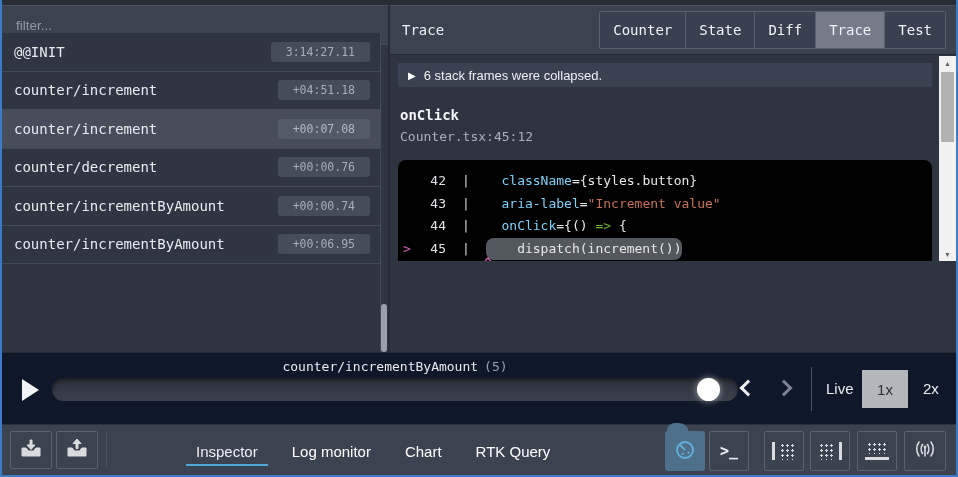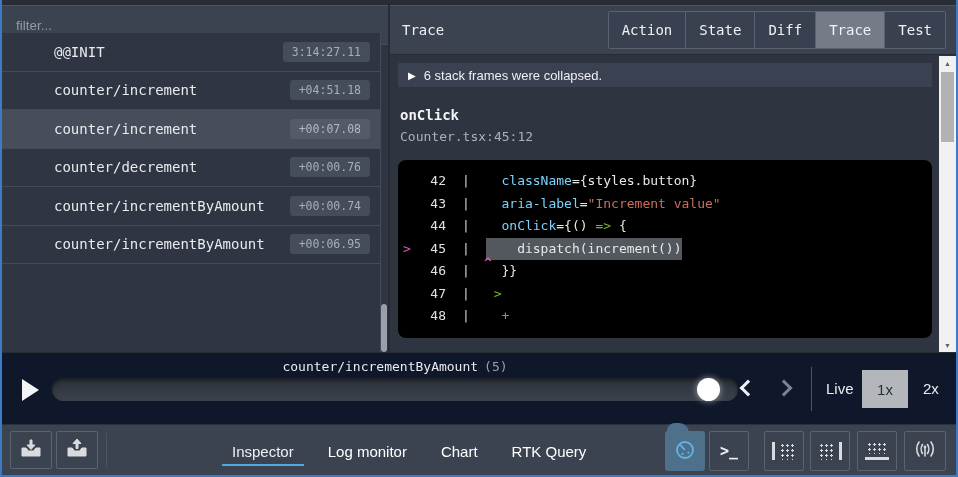--- a/index.html
+++ b/index.html
@@ -14,30 +14,30 @@
   .left-panel{position:absolute;top:5px;left:0;width:386px;height:347px;background:#2f3542;}
   .filter-row{height:40px;background:#3c4350;border-top:1px solid #4c5362;border-bottom:1px solid #454c5a;
               display:flex;align-items:center;padding:0 12px;}
   .filter-input{background:transparent;border:none;outline:none;color:#cfd4dc;font-size:13.5px;width:100%;
                 font-family:"Liberation Sans",sans-serif;}
   .filter-input::placeholder{color:#929aa7;}
   .action-list{position:absolute;top:28px;left:0;width:379px;bottom:0;border-right:1px solid #434a58;}
   .action-row{height:38.5px;border-bottom:1px solid #434a58;display:flex;align-items:center;
               padding:0 10px 0 12px;background:#2f3542;}
   .action-row.selected{background:#474d5b;}
-  .action-name{font-family:"DejaVu Sans Mono",monospace;font-size:14px;color:#e9ebee;margin-left:40px;}
+  .action-name{font-family:"DejaVu Sans Mono",monospace;font-size:14px;color:#e9ebee;}
   .time-badge{margin-left:auto;font-family:"DejaVu Sans Mono",monospace;font-size:11.5px;color:#a6aebb;
-              background:#454c5a;border-radius:3px;padding:3px 9px;}
+              background:#454c5a;border-radius:3px;padding:3px 15px;}
   .selected .time-badge{background:#535a68;color:#b2b9c5;}
   .left-scroll-thumb{position:absolute;right:1px;bottom:0;width:6px;height:48px;background:#99a0ab;border-radius:3px;}
 
   .panel-gap{position:absolute;left:386px;top:5px;width:2px;height:347px;background:#272c35;}
 
   
-  .right-panel{position:absolute;top:5px;left:388px;right:0;height:347px;background:#2e3440;}
+  .right-panel{position:absolute;top:5px;left:388px;right:0;height:256px;background:#2e3440;}
   .rp-header{position:absolute;top:0;left:0;right:0;height:50px;background:#3c4350;
              border-top:1px solid #4c5362;border-bottom:1px solid #262b33;}
   .rp-title{position:absolute;left:12px;top:16px;font-family:"DejaVu Sans Mono",monospace;font-size:14px;color:#eef1f4;}
   .trace-tabs{position:absolute;right:10px;top:5px;display:flex;border:1px solid #5a6170;border-radius:2px;}
   .trace-tab{font-family:"DejaVu Sans Mono",monospace;font-size:14px;color:#f0f2f5;background:#394050;
              padding:10px 13px;border-left:1px solid #5a6170;}
   .trace-tab:first-child{border-left:none;}
   .trace-tab.selected{background:#757b87;}
   .rp-body{position:absolute;top:50px;left:0;right:0;bottom:0;overflow:hidden;}
   .banner{margin:8px 24px 0 8px;height:24px;background:#3a4150;color:#edf0f4;font-size:13px;
@@ -45,21 +45,21 @@
   .banner .tri{font-size:10px;margin-right:8px;color:#ffffff;}
   .frame-fn{margin:20px 0 0 10px;font-family:"DejaVu Sans Mono",monospace;font-size:14px;font-weight:bold;color:#f2f4f7;}
   .frame-loc{margin:6px 0 0 10px;font-family:"DejaVu Sans Mono",monospace;font-size:13px;color:#aab1bd;}
   .code-block{position:relative;margin:16px 24px 0 8px;background:#000;border-radius:8px;padding:10px 0;
               font-family:"DejaVu Sans Mono",monospace;font-size:13px;line-height:22.5px;}
   .code-line{display:flex;position:relative;white-space:pre;gap:8px;}
   .ln-marker{width:18px;text-align:center;color:#d45fb0;flex:none;}
   .ln-num{width:22px;text-align:right;color:#dfe1e4;flex:none;}
   .pipe{padding:0 8px;color:#cfd2d6;flex:none;}
   .tok-pl{color:#e8e8e8;} .tok-attr{color:#7dd3fc;} .tok-str{color:#c96f5b;} .tok-grn{color:#74b32e;}
-  .content.hl{background:#53585f;border-radius:0;}
+  .content.hl{background:#53585f;border-radius:8px;}
   .caret{position:absolute;left:86px;top:14px;color:#d45fb0;font-weight:bold;z-index:2;}
 
   .rp-scrollbar{position:absolute;top:51px;right:0;bottom:0;width:17px;background:#f1f1f1;}
   .sb-btn{position:absolute;left:0;width:17px;height:14px;display:flex;align-items:center;justify-content:center;
           color:#606468;font-size:7px;}
   .sb-btn.up{top:0;} .sb-btn.down{bottom:0;}
   .sb-thumb{position:absolute;top:16px;left:2px;width:13px;height:70px;background:#b2b2b2;}
 
   
   .player{position:absolute;top:352px;left:0;right:0;height:72px;background:#0f172a;border-top:1px solid #272c35;}
@@ -82,21 +82,21 @@
   .speed-2x{position:absolute;left:921px;top:27px;font-size:15px;color:#e9ecf0;}
 
   
   .toolbar{position:absolute;top:424px;left:0;right:0;height:51px;background:#3c4350;border-top:1px solid #2b303a;}
   .tb-btn{position:absolute;width:42px;height:38px;top:6px;border:1px solid #5c6370;border-radius:2px;
           display:flex;align-items:center;justify-content:center;}
   .tb-btn svg{fill:#d9dbde;stroke:#d9dbde;}
   .tb-divider{position:absolute;left:104px;top:8px;height:34px;width:1px;background:#4d5462;}
   .monitor-tabs{position:absolute;left:192px;top:0;height:50px;display:flex;gap:30px;align-items:center;}
   .monitor-tab{font-size:15px;color:#ffffff;position:relative;padding:14px 2px 12px;}
-  .monitor-tab.selected{color:#eef0f4;margin-left:36px;}
+  .monitor-tab.selected{color:#eef0f4;}
   .monitor-tab.selected::after{content:"";position:absolute;left:-8px;right:-8px;bottom:6px;height:2px;background:#4fa8da;}
   .icon-btn{position:absolute;width:40px;height:40px;top:6px;border:1px solid #5c6370;border-radius:2px;
             display:flex;align-items:center;justify-content:center;}
   .icon-btn.stopwatch{left:663px;border:none;background:#4e708a;border-radius:3px;}
   .icon-btn.stopwatch::before{content:"";position:absolute;top:-8px;left:2px;width:22px;height:12px;
             background:#4e708a;border-radius:8px 10px 2px 2px;}
   .icon-btn.terminal{left:707px;color:#eef0f3;font-family:"DejaVu Sans Mono",monospace;font-weight:bold;font-size:15px;}
   .icon-btn.dock1{left:762px;} .icon-btn.dock2{left:808px;} .icon-btn.dock3{left:855px;}
   .icon-btn.antenna{left:902px;width:42px;}
   .dock{position:relative;width:24px;height:20px;}
@@ -145,21 +145,21 @@
       </div>
     <div class="left-scroll-thumb"></div>
   </div>
 
   <div class="panel-gap"></div>
 
   <div class="right-panel">
     <div class="rp-header">
       <div class="rp-title">Trace</div>
       <div class="trace-tabs">
-          <div class="trace-tab">Action</div>
+          <div class="trace-tab">Counter</div>
           <div class="trace-tab">State</div>
           <div class="trace-tab">Diff</div>
           <div class="trace-tab selected">Trace</div>
           <div class="trace-tab">Test</div>
         </div>
     </div>
     <div class="rp-body">
       <div class="banner">
         <span class="tri">▶</span>
         <span>6 stack frames were collapsed.</span>

